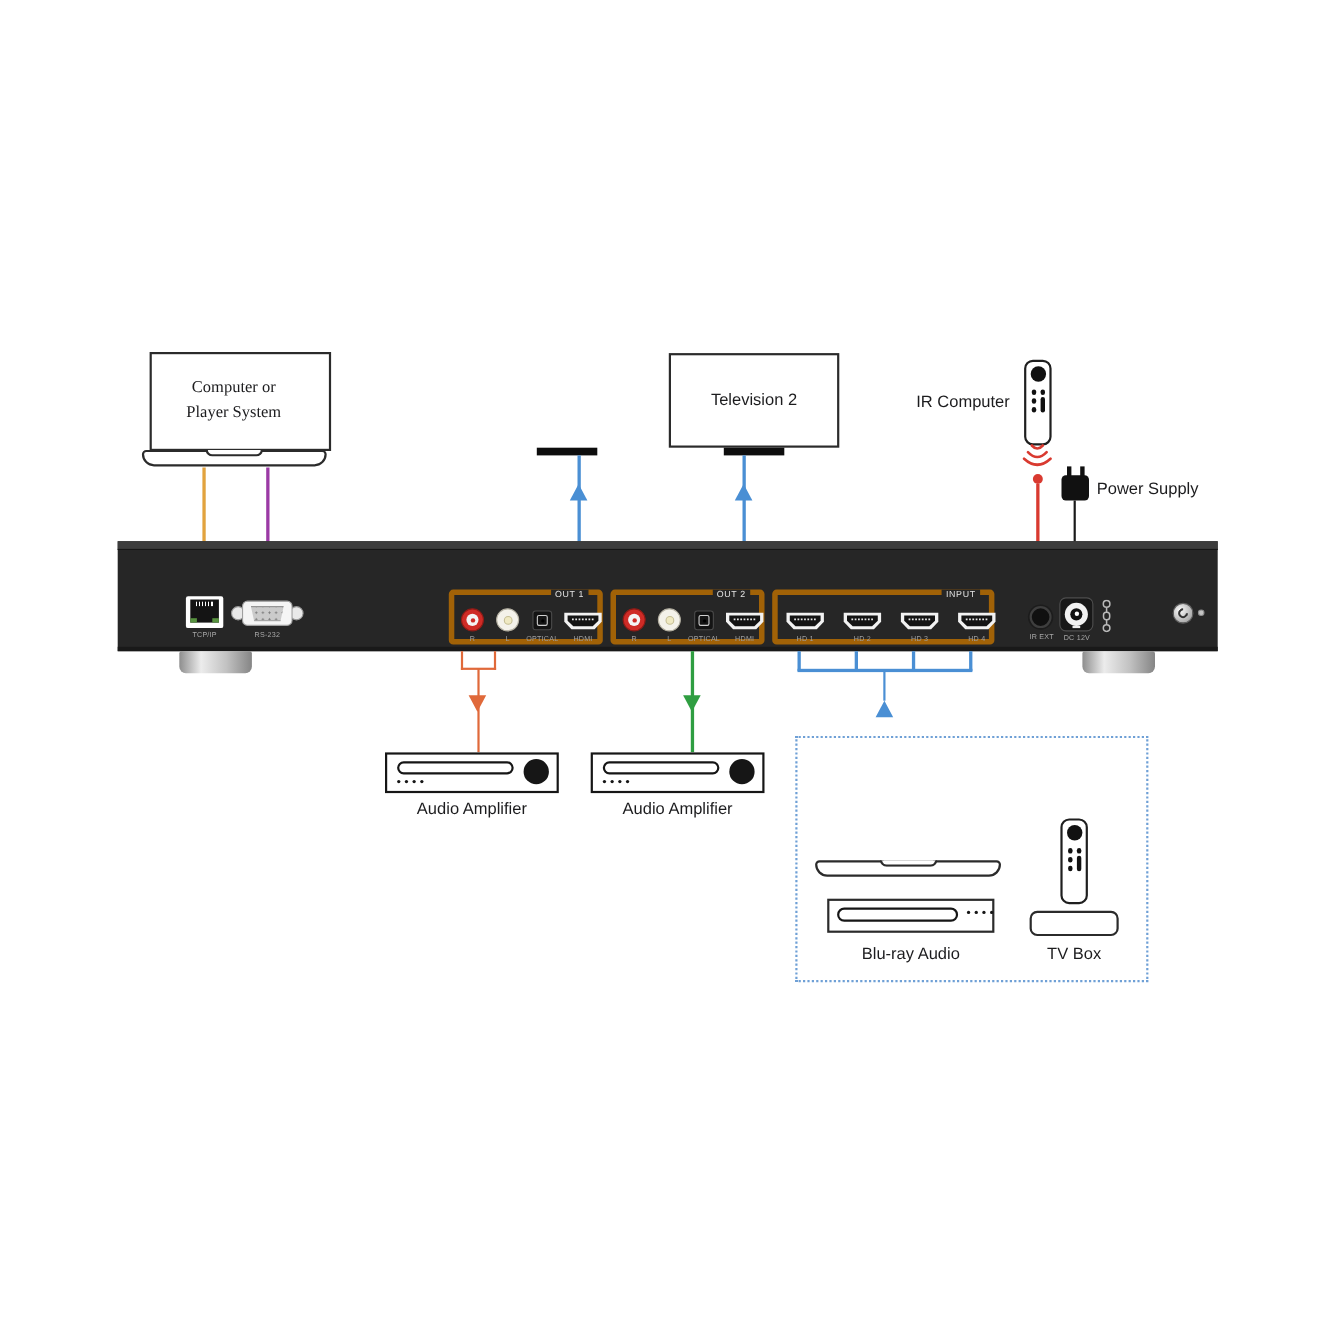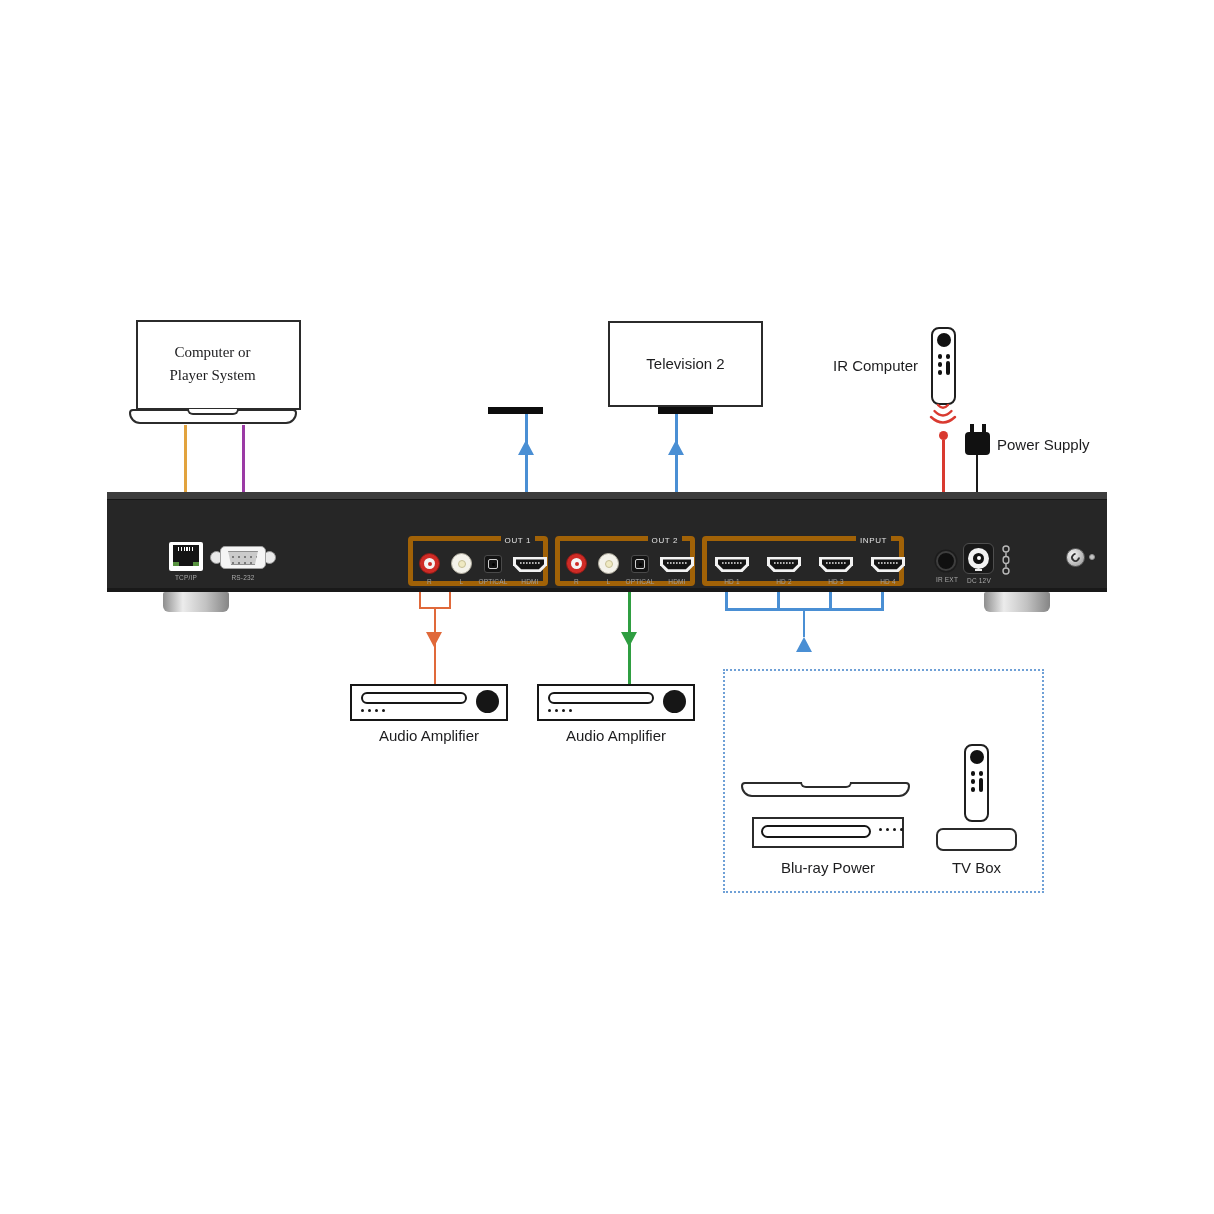--- a/index.html
+++ b/index.html
@@ -272,21 +272,21 @@
     <div class="lap-notch"></div>
   </div>
 
   <div class="outline" style="left:752px;top:817px;width:152px;height:31px;">
     <div class="slotbox" style="left:7px;top:6px;width:110px;height:13px;"></div>
     <div class="mini-dot" style="left:125px;top:9px;"></div>
       <div class="mini-dot" style="left:132px;top:9px;"></div>
     <div class="mini-dot" style="left:139px;top:9px;"></div>
       <div class="mini-dot" style="left:146px;top:9px;"></div>
   </div>
-  <div class="node-label" style="left:752px;top:859px;width:152px;">Blu-ray Power</div>
+  <div class="node-label" style="left:752px;top:859px;width:152px;">Blu-ray Audio</div>
 
   <div class="remote" style="left:964px;top:744px;">
     <div class="big"></div>
     <div class="d" style="left:4.5px;top:25px;"></div>
     <div class="d" style="left:12.5px;top:25px;"></div>
     <div class="d" style="left:4.5px;top:33px;"></div>
     <div class="pill" style="left:12.5px;top:32px;"></div>
     <div class="d" style="left:4.5px;top:41px;"></div>
   </div>
   <div class="outline" style="left:936px;top:828px;width:81px;height:23px;border-radius:7px;"></div>

